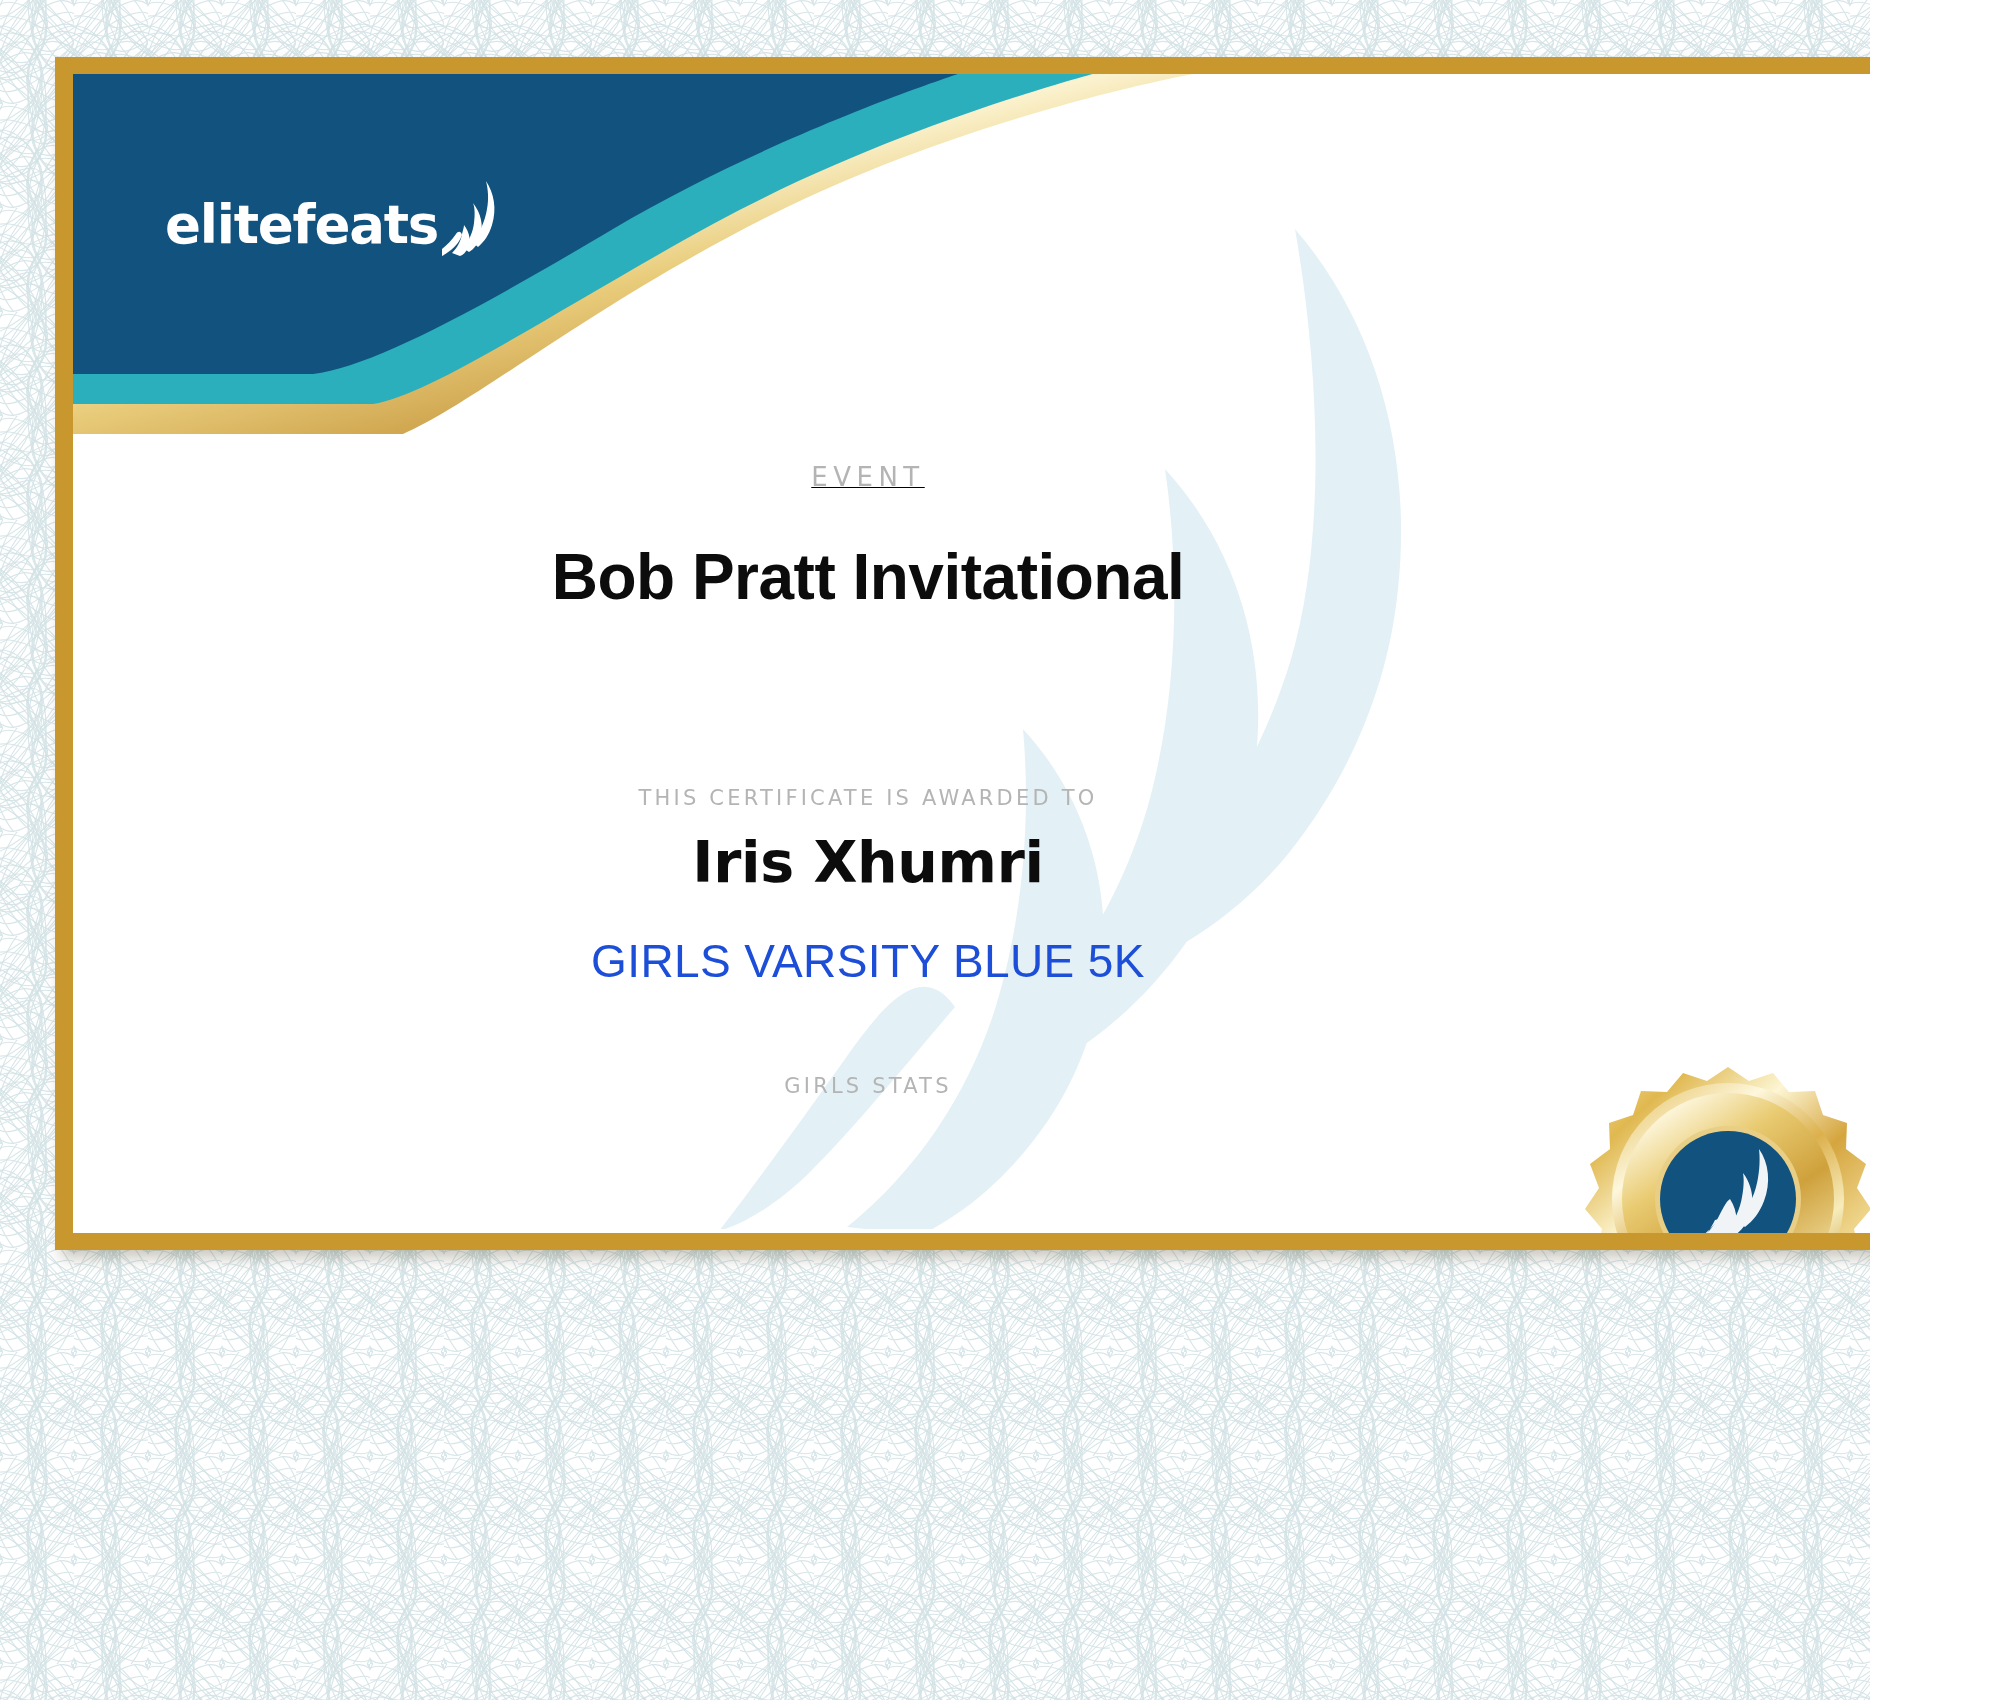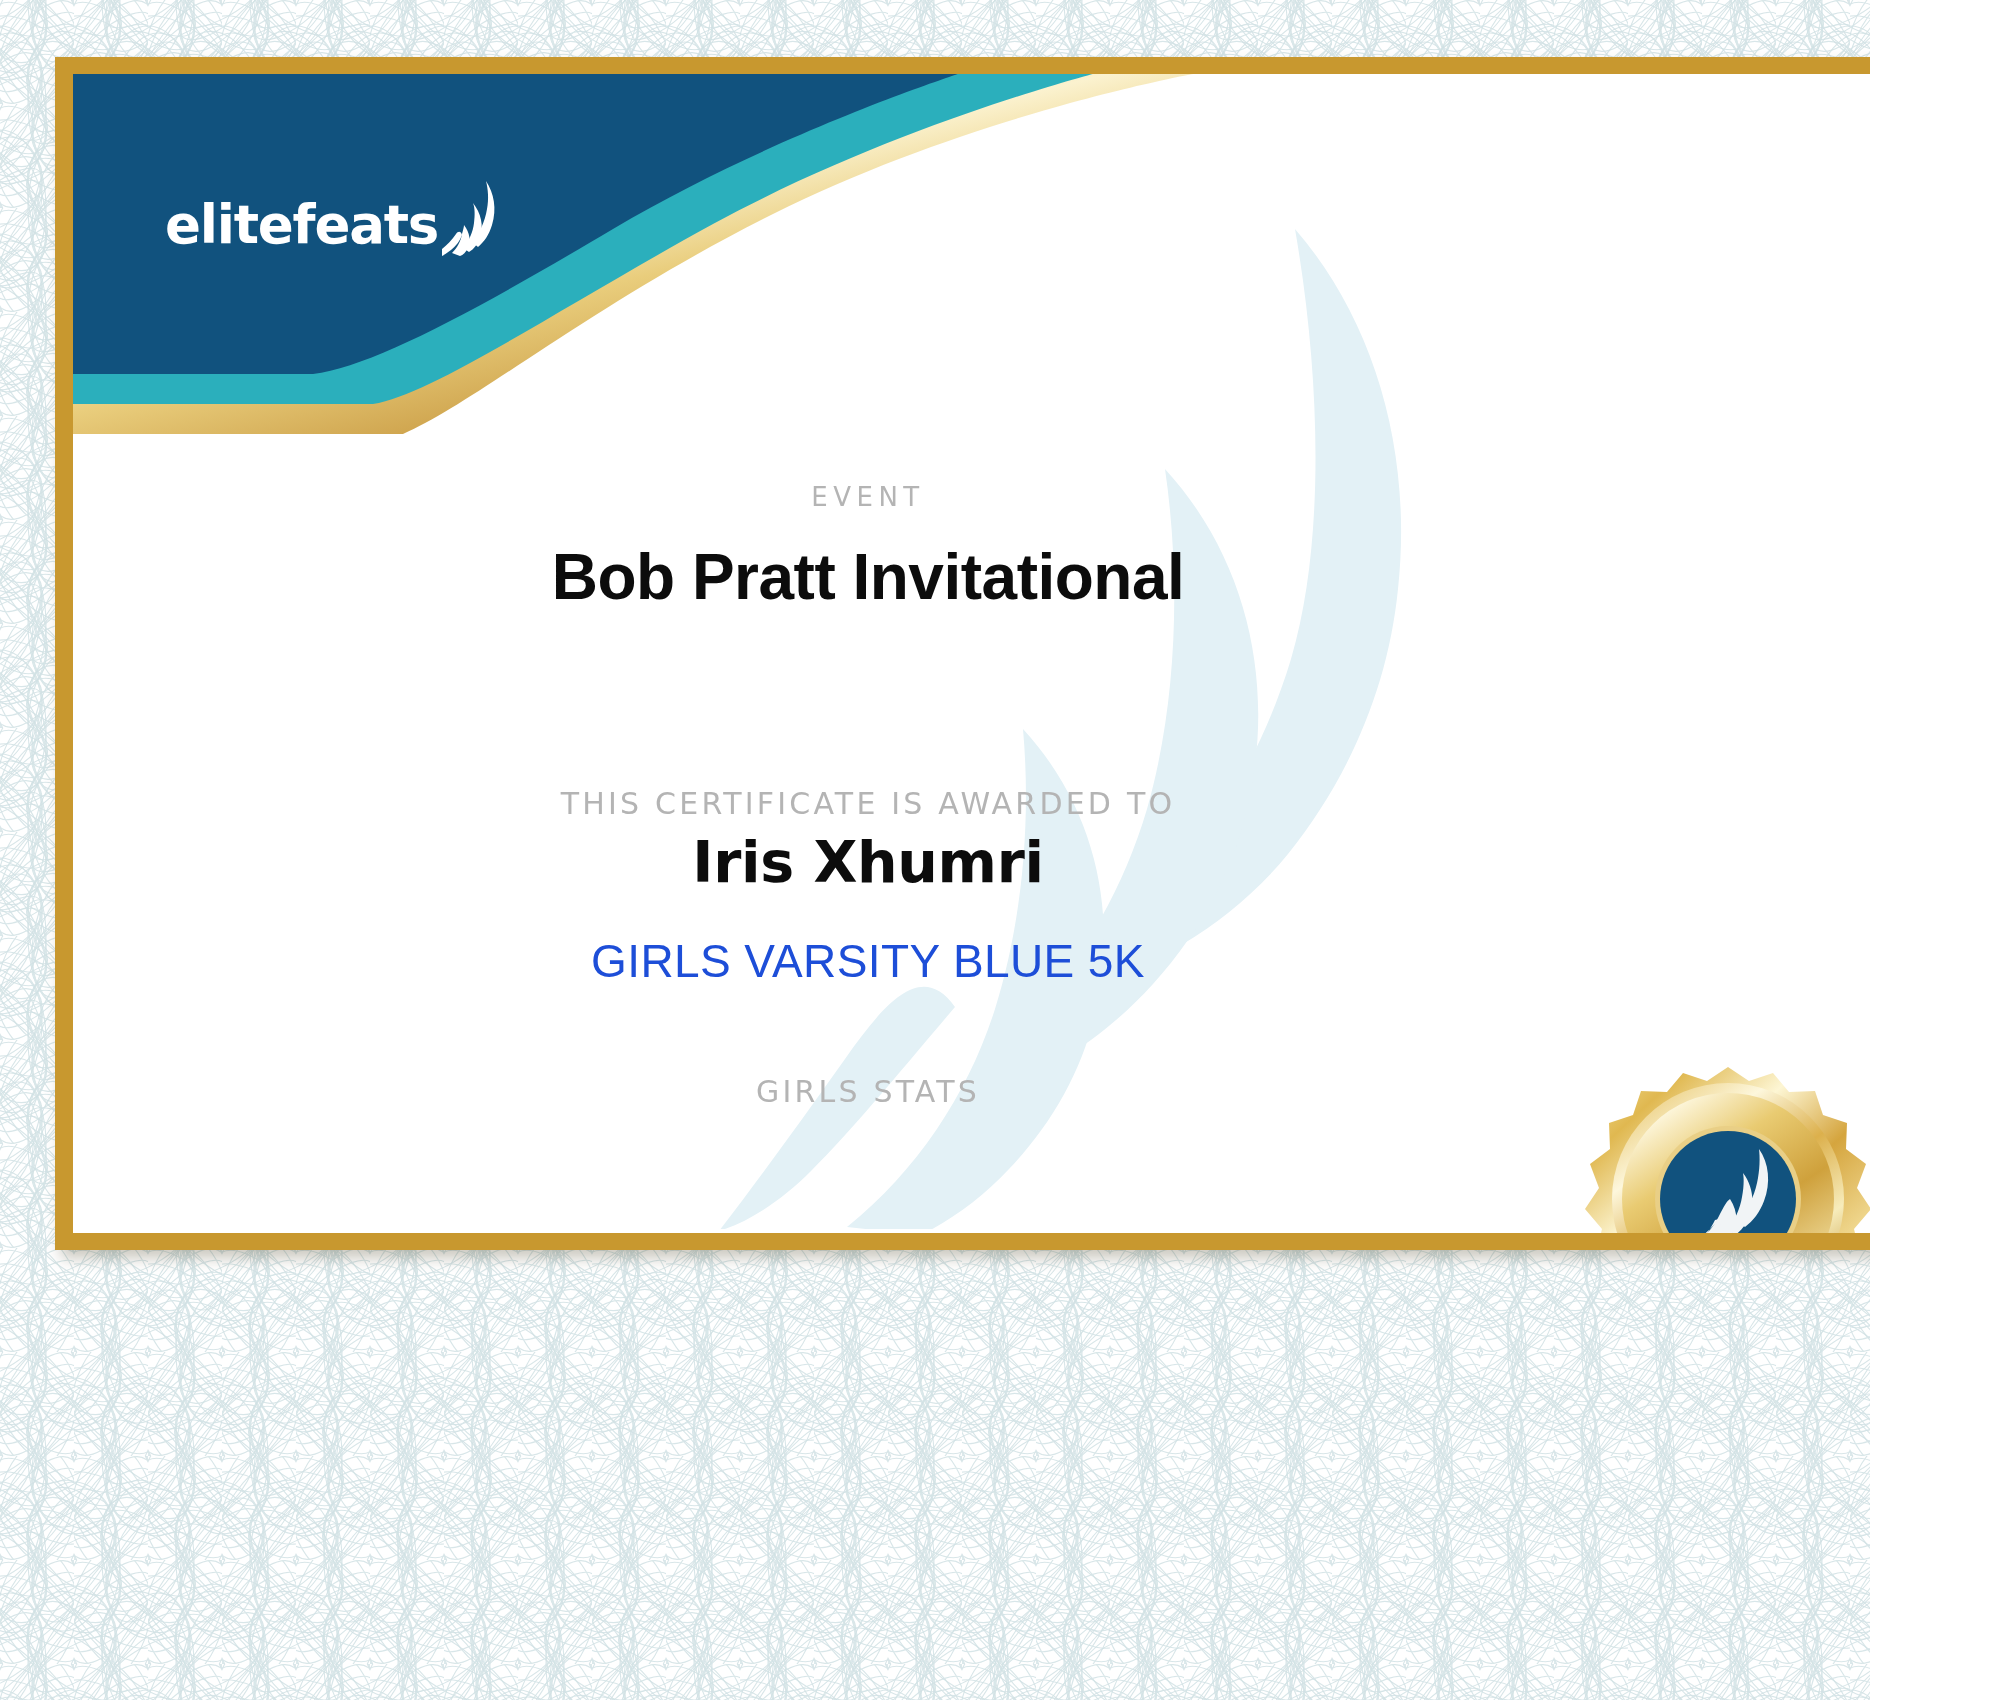--- a/index.html
+++ b/index.html
@@ -98,21 +98,21 @@
 
   .label-sm {
     font-family: "DejaVu Sans", sans-serif;
     font-size: 26px;
     font-weight: 400;
     letter-spacing: 5.5px;
     color: #b4b4b4;
   }
   .label-md {
     font-family: "DejaVu Sans", sans-serif;
-    font-size: 30px;
+    font-size: 21px;
     font-weight: 400;
     letter-spacing: 3.2px;
     color: #b4b4b4;
   }
   .big-title {
     font-family: Liberation Sans, sans-serif;
     font-size: 64px;
     font-weight: 700;
     letter-spacing: -0.5px;
     color: #0c0c0c;
@@ -269,21 +269,21 @@
             <path d="M31 24 C39 34 42 47 38 58 C36 65 32 70 27 73 L21 69
                      C27 62 31 53 32 44 C33 36 33 29 31 24 Z"></path>
             <path d="M22 46 C28 54 29 62 26 69 C24 73 21 76 18 77
                      L10 74 C15 69 19 62 20 55 C21 51 22 48 22 46 Z"></path>
             <path d="M20 56 C18 62 14 67 9 71 C5 74 2 76 0 77 L0 70
                      C5 66 10 61 14 55 C16 52 19 52 20 56 Z"></path>
           </g>
         </svg>
       </div>
 
-      <div class="center-col" style="top:408px;">
+      <div class="center-col" style="top:388px;text-decoration:underline;">
         <span class="label-sm">EVENT</span>
       </div>
 
       <div class="center-col" style="top:466px;">
         <span class="big-title">Bob Pratt Invitational</span>
       </div>
 
       <div class="center-col" style="top:712px;">
         <span class="label-md">THIS CERTIFICATE IS AWARDED TO</span>
       </div>

